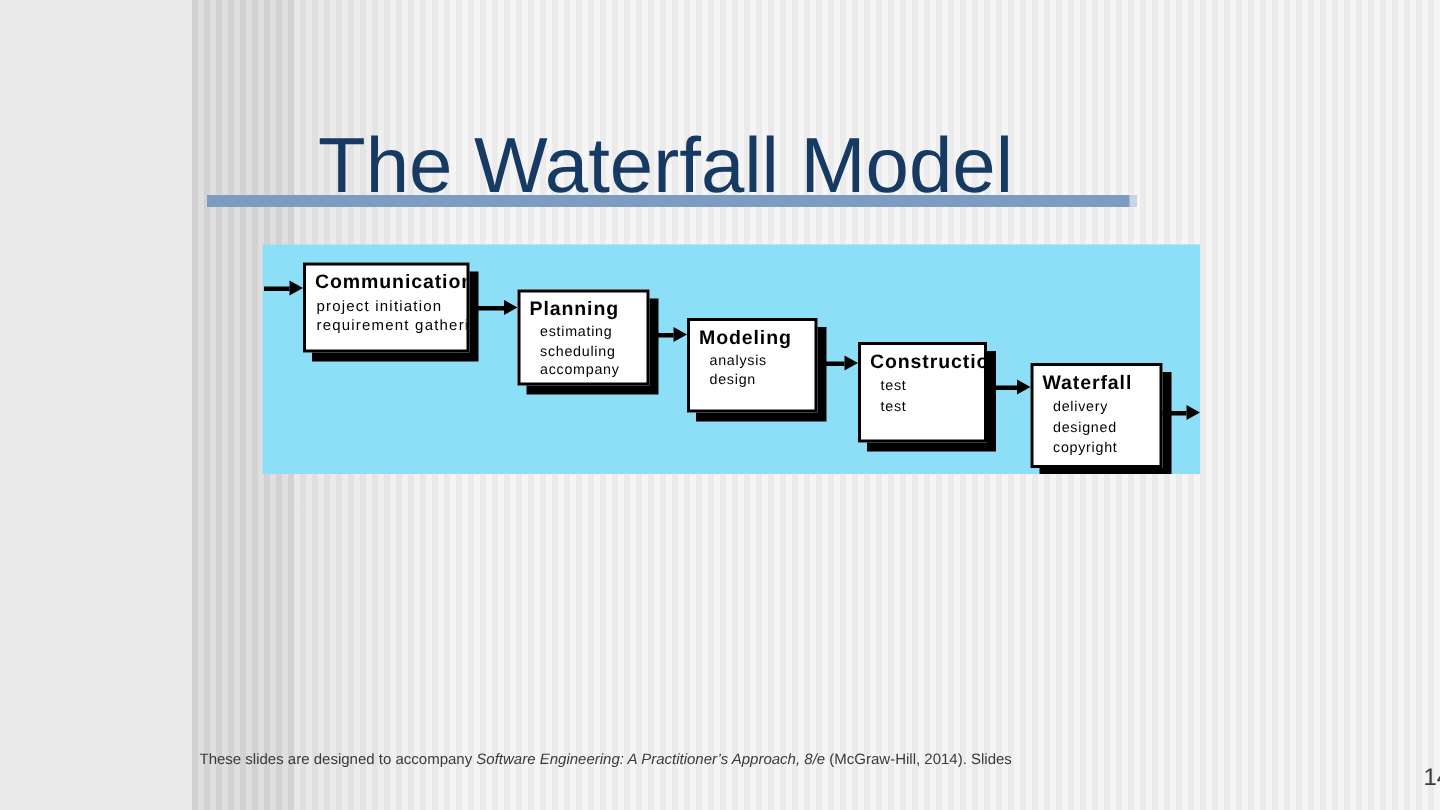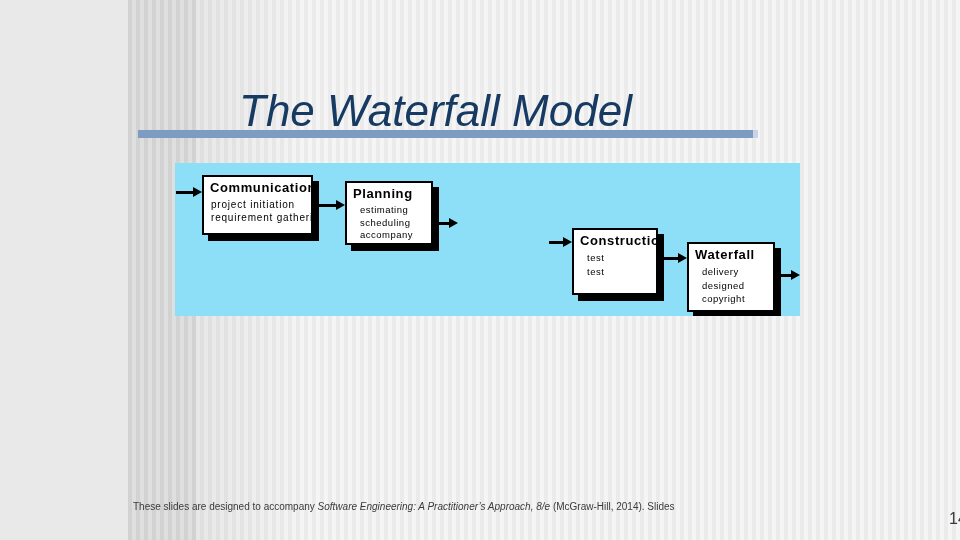--- a/index.html
+++ b/index.html
@@ -16,24 +16,23 @@
   .stripes-dark{
     position:absolute;left:128px;top:0;width:68px;bottom:0;
     background:repeating-linear-gradient(90deg,#d2d2d2 0 4px,#dfdfdf 4px 8px);
   }
   .stripes-fade{
     position:absolute;left:196px;top:0;width:110px;bottom:0;
     background:linear-gradient(90deg,rgba(110,110,110,0.10),rgba(110,110,110,0));
   }
   
   .title{
-    position:absolute;left:239px;top:91px;
-    font-size:44px;line-height:40px;color:var(--title_text,#163a61);
+    position:absolute;left:212px;top:91px;
+    font-size:52px;line-height:40px;color:var(--title_text,#163a61);
     white-space:nowrap;
-    font-style:italic;
   }
   .rule{
     position:absolute;left:138px;top:130px;width:620px;height:8px;
     background:var(--underline,#7e9cc1);
   }
   .rule::after{
     content:"";position:absolute;right:0;top:0;width:5px;height:8px;
     background:var(--underline_tip,#c6d4e4);
   }
   
@@ -99,32 +98,37 @@
       <div class="stage-title">Communication</div>
       <div class="stage-item">project initiation</div>
       <div class="stage-item">requirement gathering</div>
     </div>
 
     <div class="arrow" style="left:142px;top:37px;width:28px;">
       <div class="shaft"></div>
       <div class="head"></div>
     </div>
 
-    <div class="stage s-planning" style="left:170px;top:18px;width:88px;height:64px;">
+    <div class="stage s-planning" style="left:170px;top:30px;width:88px;height:64px;">
       <div class="stage-title">Planning</div>
       <div class="stage-item">estimating</div>
       <div class="stage-item">scheduling</div>
       <div class="stage-item">accompany</div>
     </div>
 
     <div class="arrow" style="left:261px;top:55px;width:22px;">
       <div class="shaft"></div>
       <div class="head"></div>
     </div>
 
+    <div class="stage s-modeling" style="left:283px;top:49px;width:87px;height:63px;">
+      <div class="stage-title">Modeling</div>
+      <div class="stage-item">analysis</div>
+      <div class="stage-item">design</div>
+    </div>
 
     <div class="arrow" style="left:374px;top:74px;width:23px;">
       <div class="shaft"></div>
       <div class="head"></div>
     </div>
 
     <div class="stage s-construction" style="left:397px;top:65px;width:86px;height:67px;">
       <div class="stage-title">Construction</div>
       <div class="stage-item">test</div>
       <div class="stage-item">test</div>

